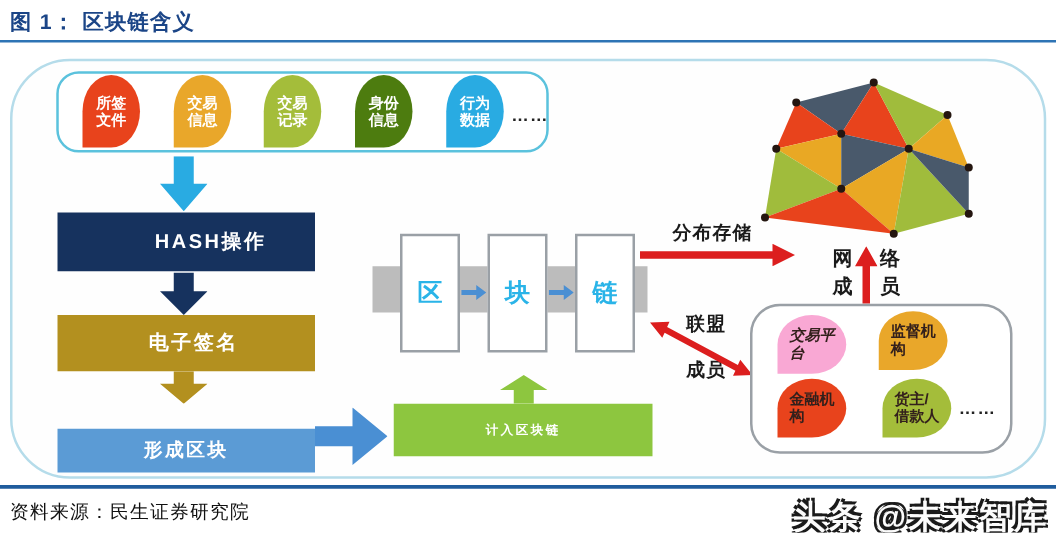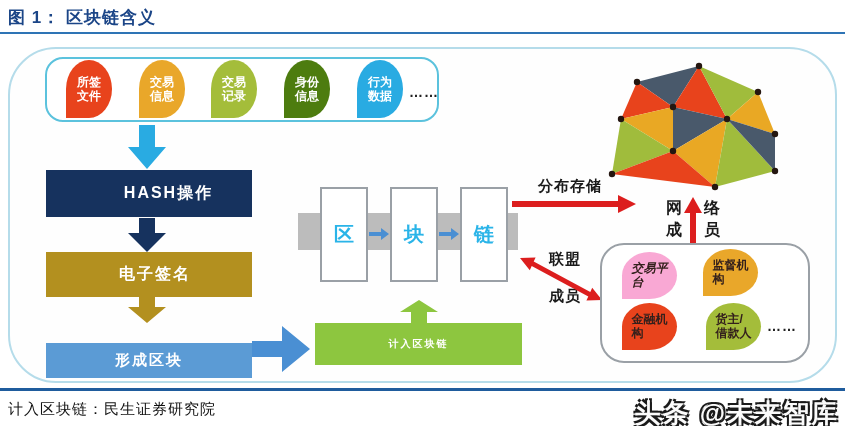--- a/index.html
+++ b/index.html
@@ -167,16 +167,16 @@
 台</div>
   <div class="mdrop c-orange" style="left:703px; top:249px;">监督机
 构</div>
   <div class="mdrop c-red" style="left:622px; top:303px;">金融机
 构</div>
   <div class="mdrop c-green" style="left:706px; top:303px;">货主/
 借款人</div>
   <div class="abs dots" style="left:767px; top:318px;">……</div>
 
   <div class="abs bottom-rule"></div>
-  <div class="abs source-text">计入区块链：民生证券研究院</div>
+  <div class="abs source-text">资料来源：民生证券研究院</div>
   <div class="abs watermark">头条 @未来智库</div>
 
 </div>
 
 </body></html>

